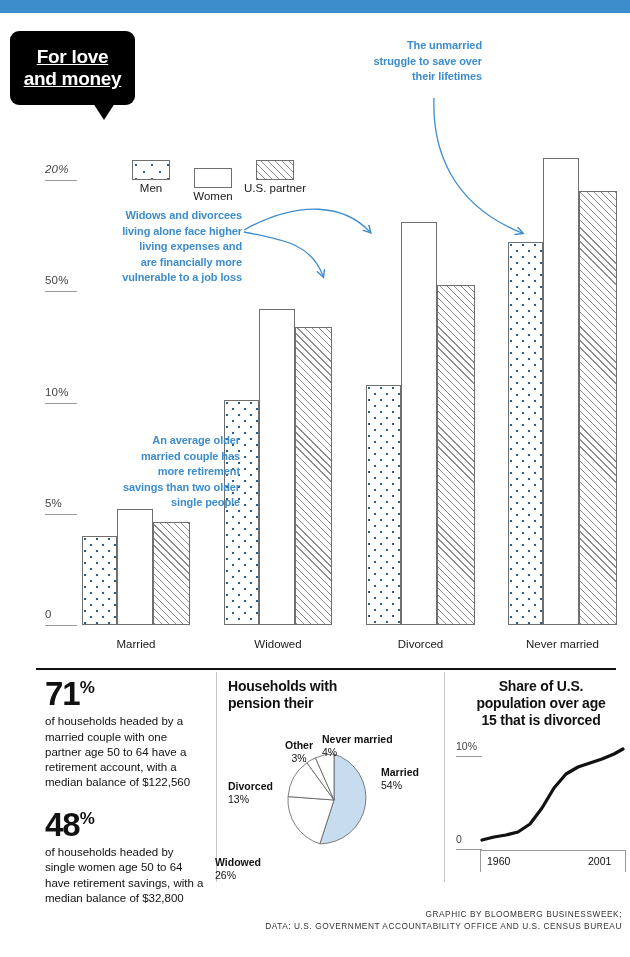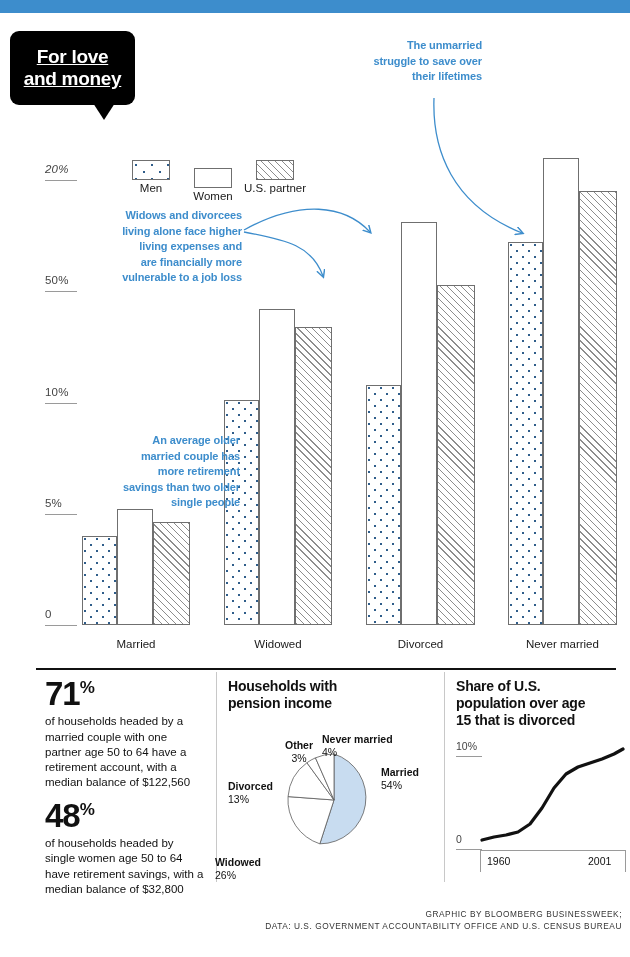--- a/index.html
+++ b/index.html
@@ -184,29 +184,29 @@
 
 <div class="divider" style="left:36px;top:668px;width:580px;"></div>
 <div class="vdivider" style="left:216px;top:672px;height:210px;"></div>
 <div class="vdivider" style="left:444px;top:672px;height:210px;"></div>
 
 <div style="position:absolute;left:45px;top:678px;width:160px;">
   <div class="stat-num">
     <span>71</span><sup>%</sup>
   </div>
   <div class="stat-body">of households headed by a married couple with one partner age 50 to 64 have a retirement account, with a median balance of $122,560</div>
-  <div class="stat-num" style="margin-top:9px;">
+  <div class="stat-num" style="margin-top:18px;">
     <span>48</span><sup>%</sup>
   </div>
   <div class="stat-body">of households headed by single women age 50 to 64 have retirement savings, with a median balance of $32,800</div>
 </div>
 
 <div style="position:absolute;left:228px;top:678px;width:206px;height:200px;">
   <div class="panel-title" style="white-space:pre-line;">Households with
-pension income</div>
+pension their</div>
 
   <svg style="position:absolute;left:57px;top:73px;" width="98" height="98" viewBox="-50 -50 100 100">
 
     <path d="M0,0 L0,-47 A47,47 0 0,1 -14.45,44.73 Z" fill="#c8dcf0" stroke="#5a5a5a" stroke-width="0.8"></path>
 
     <path d="M0,0 L-14.45,44.73 A47,47 0 0,1 -46.88,-3.46 Z" fill="#ffffff" stroke="#5a5a5a" stroke-width="0.8"></path>
 
     <path d="M0,0 L-46.88,-3.46 A47,47 0 0,1 -27.63,-38.02 Z" fill="#ffffff" stroke="#5a5a5a" stroke-width="0.8"></path>
 
     <path d="M0,0 L-27.63,-38.02 A47,47 0 0,1 -18.92,-43.03 Z" fill="#ffffff" stroke="#5a5a5a" stroke-width="0.8"></path>
@@ -224,21 +224,21 @@
     <b>Divorced</b><span>13%</span>
   </div>
   <div class="pie-label" style="left:48px;top:61px;text-align:center;width:46px;">
     <b>Other</b><span>3%</span>
   </div>
   <div class="pie-label" style="left:94px;top:55px;text-align:left;width:92px;">
     <b>Never married</b><span>4%</span>
   </div>
 </div>
 
-<div style="position:absolute;left:456px;top:678px;width:170px;height:200px;">
+<div style="position:absolute;left:456px;top:678px;width:170px;height:200px;text-align:center;">
   <div class="panel-title" style="white-space:pre-line;">Share of U.S.
 population over age
 15 that is divorced</div>
 
   <div style="position:absolute;left:0;top:62px;font-size:10.5px;color:#444;">10%</div>
   <div style="position:absolute;left:0;top:78px;width:26px;height:1px;background:#9a9a9a;"></div>
   <div style="position:absolute;left:0;top:155px;font-size:10.5px;color:#444;">0</div>
   <div style="position:absolute;left:0;top:171px;width:26px;height:1px;background:#9a9a9a;"></div>
 
   <svg style="position:absolute;left:22px;top:58px;" width="148" height="115" viewBox="0 0 148 115">

